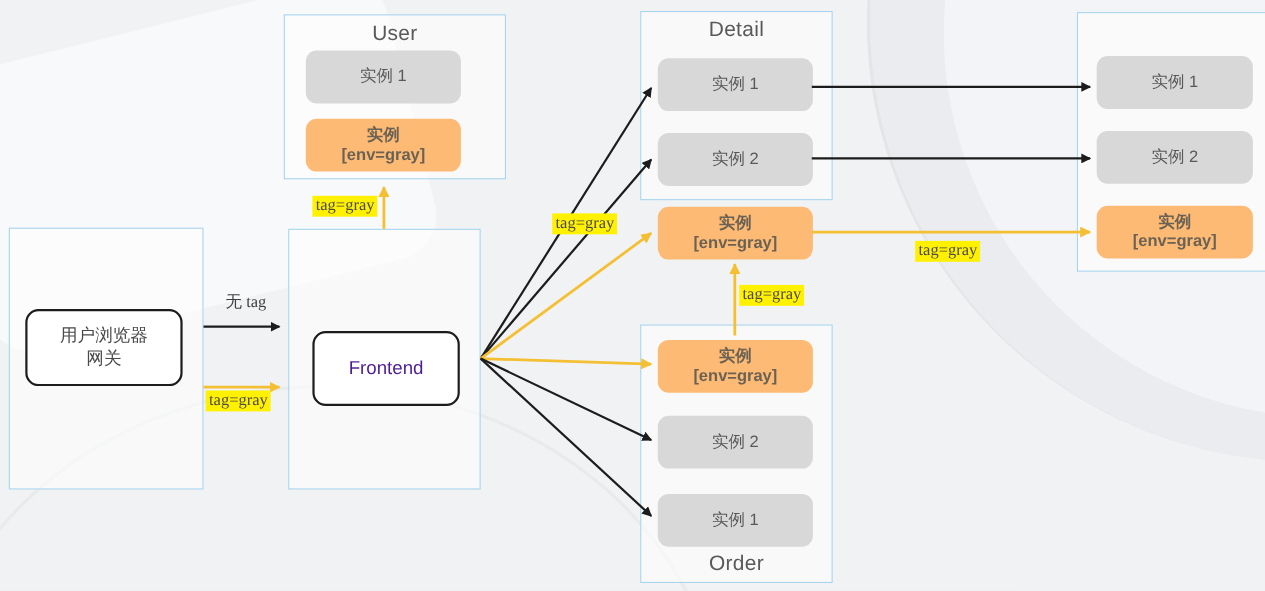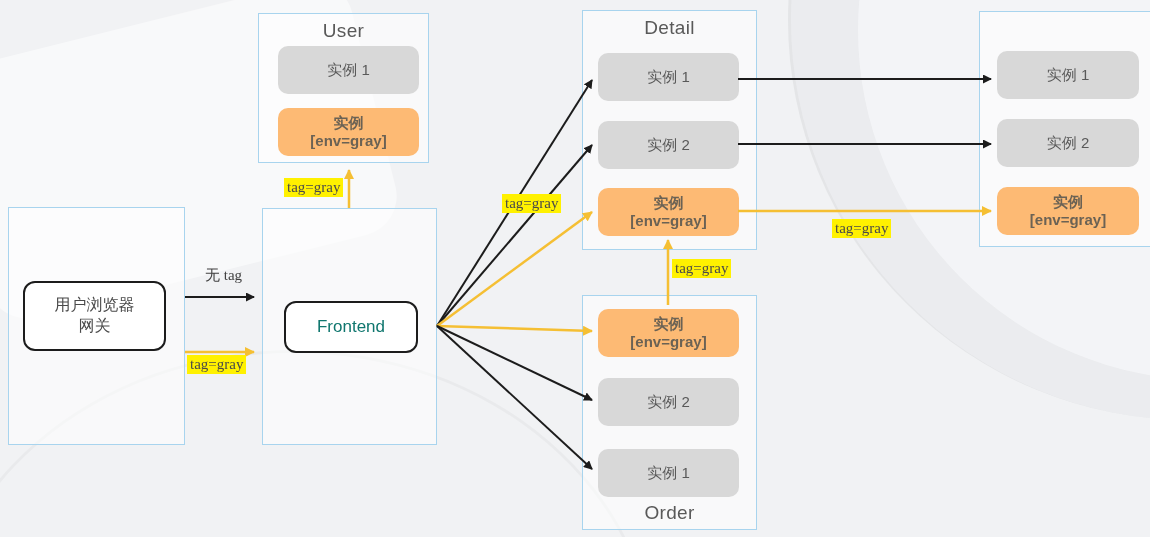--- a/index.html
+++ b/index.html
@@ -37,21 +37,21 @@
     line-height:1.22; box-sizing:border-box;text-align:center;
   }
   .node.env { background:#fdba74; color:#6b6254; font-weight:bold; }
 
   .rounded-box {
     position:absolute; background:#fff; border:2px solid #1c1c1c; border-radius:12px;
     box-sizing:border-box; display:flex; flex-direction:column;
     align-items:center; justify-content:center; color:#4a4a4a;
   }
   #gateway-box { left:14px; top:73px; width:143px; height:70px; font-size:16px; gap:0; }
-  #frontend-box { left:21px; top:92px; width:134px; height:52px; font-size:17px; color:#0f766e; }
+  #frontend-box { left:21px; top:92px; width:134px; height:68px; font-size:17px; color:#4c1d95; }
 
   #edges { position:absolute; left:0; top:0; z-index:3; pointer-events:none; }
 
   .edge-label {
     position:absolute; z-index:4; font-size:15px; color:#4a4a4a;
     background:#fff100; padding:0 3px; line-height:19px; white-space:nowrap;font-family:Liberation Serif, serif;
   }
   .edge-label.plain { background:transparent; color:#3f3f3f; }
 </style>
 </head>
@@ -70,32 +70,32 @@
       <div>网关</div>
     </div>
   </div>
 
   <div class="group" style="left:262px; top:208px; width:175px; height:237px;">
     <div id="frontend-box" class="rounded-box">
       <div>Frontend</div>
     </div>
   </div>
 
-  <div class="group" style="left:258px; top:13px; width:171px; height:150px;">
+  <div class="group" style="left:258px; top:13px; width:202px; height:150px;">
     <div class="group-title title-top">User</div>
     <div class="node" style="left:19px; top:32px;">
       <div>实例 1</div>
     </div>
     <div class="node env" style="left:19px; top:94px;">
       <div>实例</div>
       <div>[env=gray]</div>
     </div>
   </div>
 
-  <div class="group" style="left:582px; top:10px; width:175px; height:240px;">
+  <div class="group" style="left:582px; top:10px; width:175px; height:172px;">
     <div class="group-title title-top">Detail</div>
     <div class="node" style="left:15px; top:42px;">
       <div>实例 1</div>
     </div>
     <div class="node" style="left:15px; top:110px;">
       <div>实例 2</div>
     </div>
     <div class="node env" style="left:15px; top:177px;">
       <div>实例</div>
       <div>[env=gray]</div>

